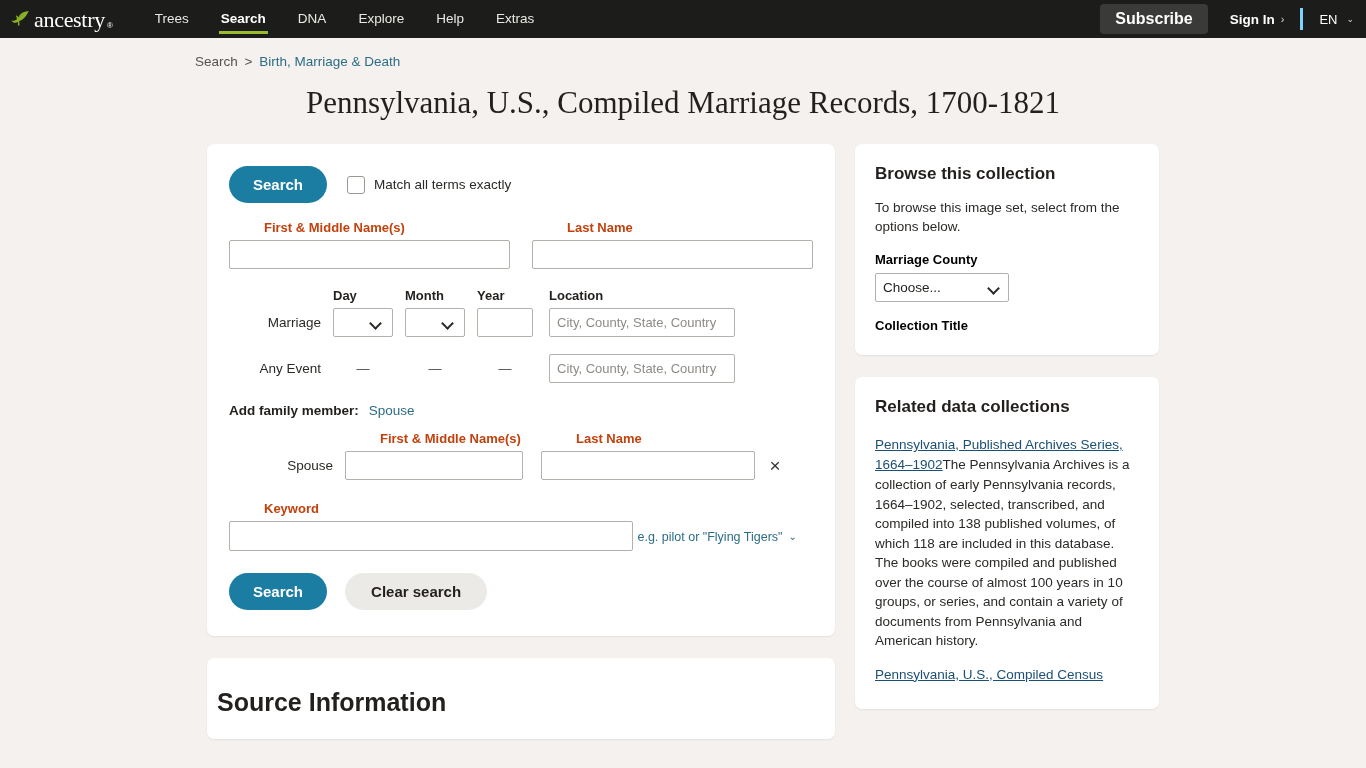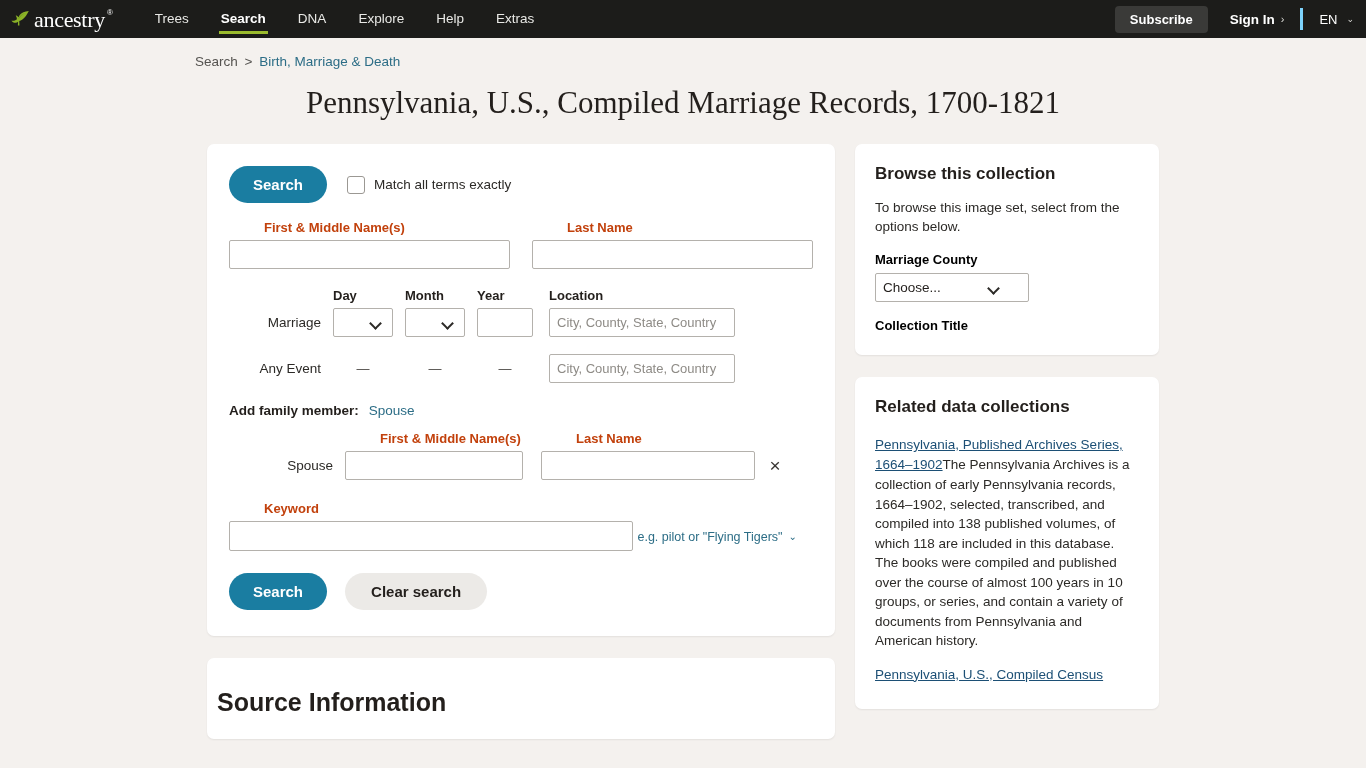--- a/index.html
+++ b/index.html
@@ -14,21 +14,21 @@
 
   
   .topnav {
     height: 38px;
     background: #1c1c1a;
     display: flex;
     align-items: center;
     padding: 0 14px 0 10px;
     position: relative;
   }
-  .logo-wrap { display: flex; align-items: flex-start; gap: 2px; margin-right: 26px; }
+  .logo-wrap { display: flex; align-items: flex-end; gap: 2px; margin-right: 26px; }
   .logo-leaf { width: 22px; height: 22px; display: block; }
   .logo-text {
     color: #ffffff;
     font-family: "Liberation Serif", serif;
     font-size: 22px;
     letter-spacing: -0.3px;
     line-height: 1;
     position: relative;
     top: 1px;
   }
@@ -56,21 +56,21 @@
     position: absolute;
     right: 12px;
     display: flex;
     align-items: center;
     gap: 0;
     height: 38px;
   }
   .subscribe-btn {
     background: #3a3a38;
     color: #ffffff;
-    font-size: 13px;
+    font-size: 16px;
     font-weight: bold;
     border: none;
     border-radius: 4px;
     padding: 6px 15px;
     cursor: pointer;
     font-family: "Liberation Sans", sans-serif;
   }
   .signin {
     color: #ffffff;
     font-size: 13.5px;
@@ -310,21 +310,21 @@
   }
   .side-lbl {
     font-size: 13px;
     font-weight: bold;
     color: #000000;
     display: block;
     margin-bottom: 6px;
   }
   .side-sel-wrap { position: relative; width: 134px; margin-bottom: 16px; }
   .side-sel {
-    width: 154px;
+    width: 134px;
     height: 29px;
     border: 1px solid #b4b1ac;
     border-radius: 2px;
     background: #fff;
     font-size: 13.5px;
     color: #231f1c;
     font-family: "Liberation Sans", sans-serif;
     appearance: none;
     -webkit-appearance: none;
     padding: 0 22px 0 7px;

